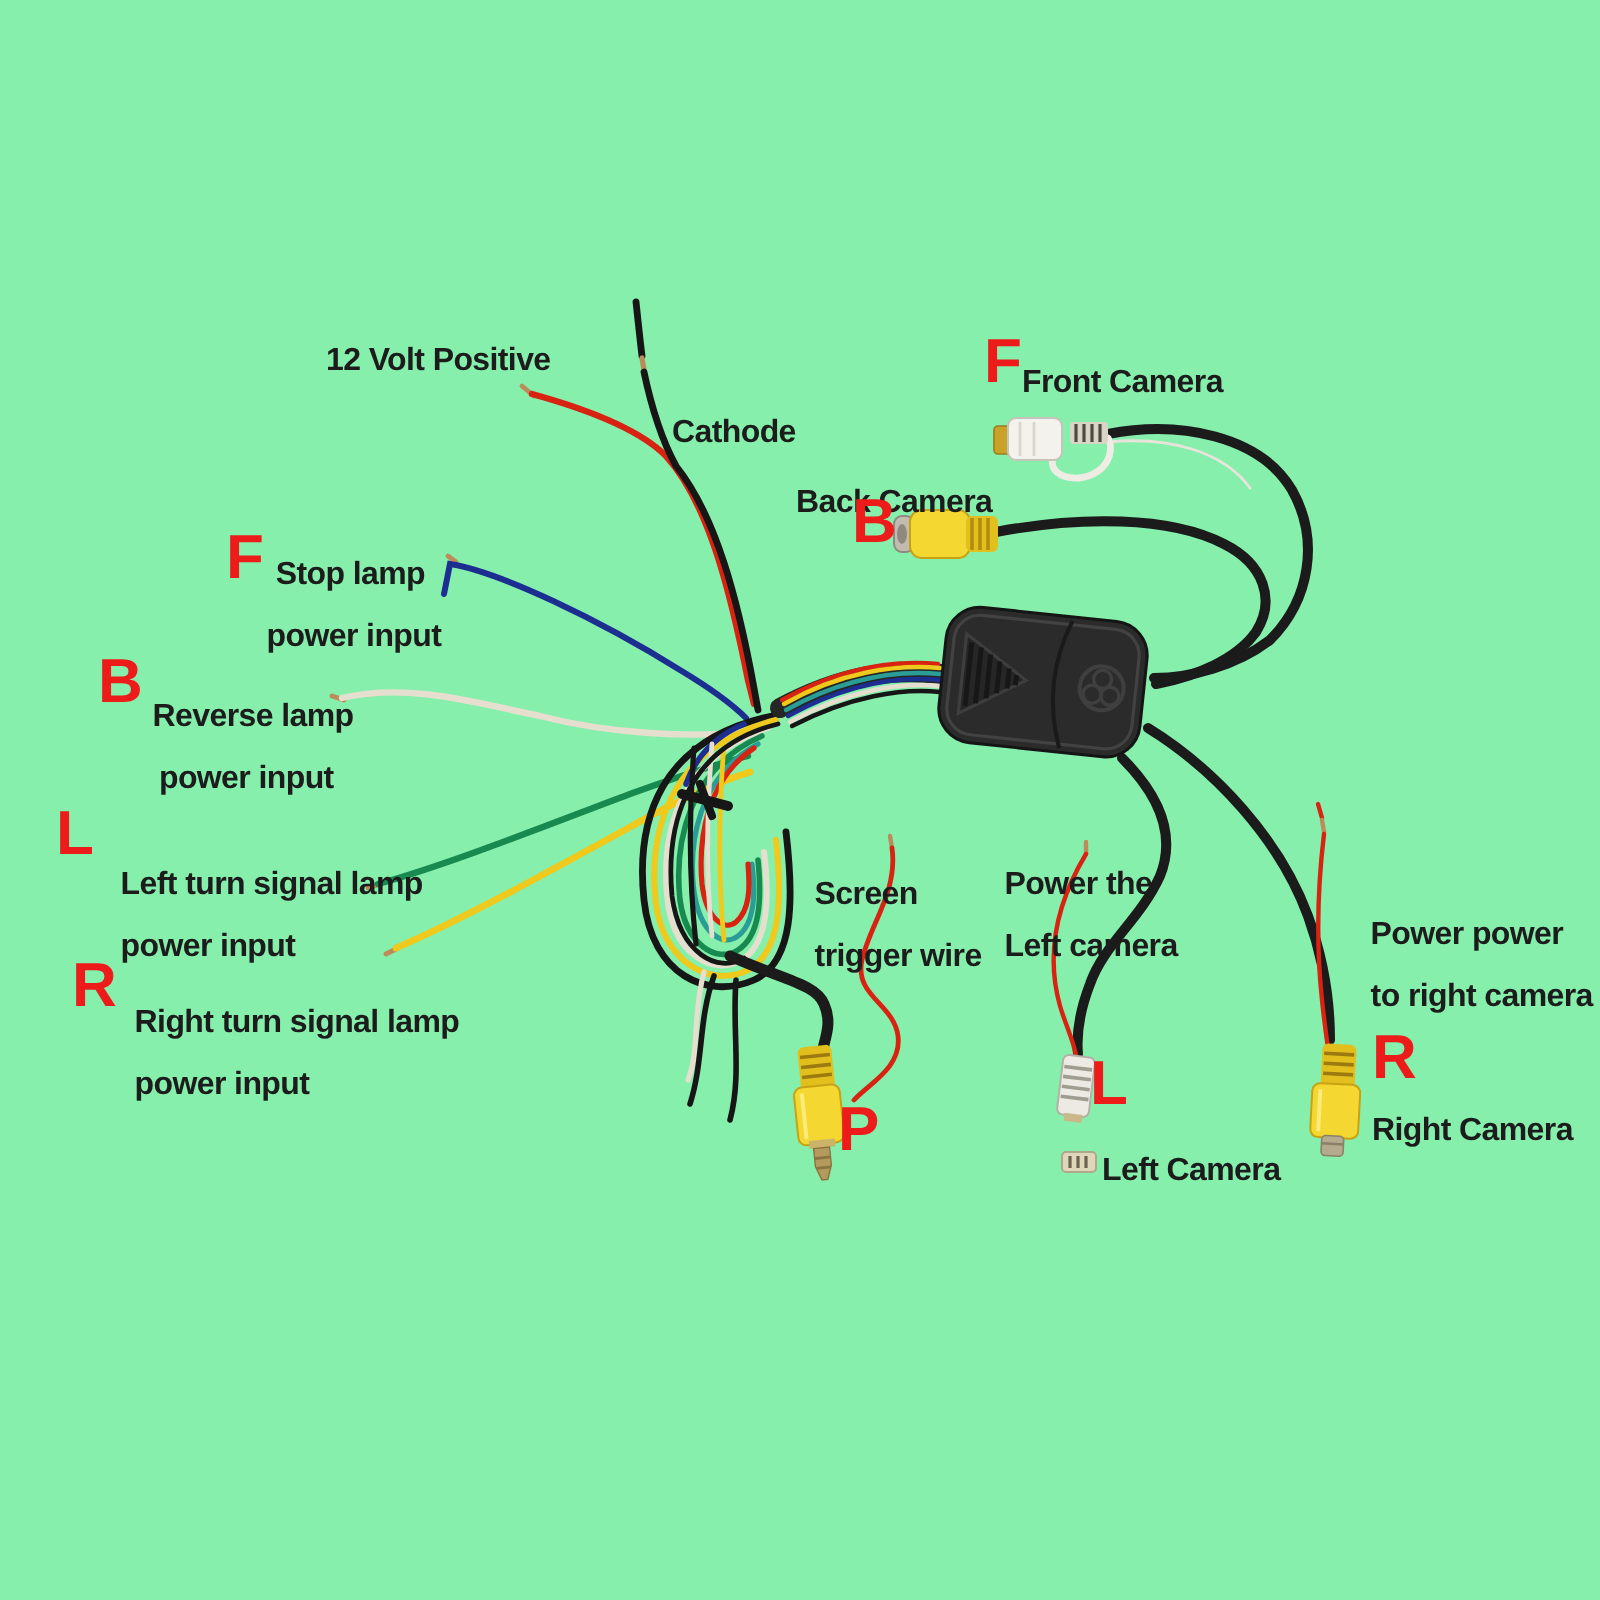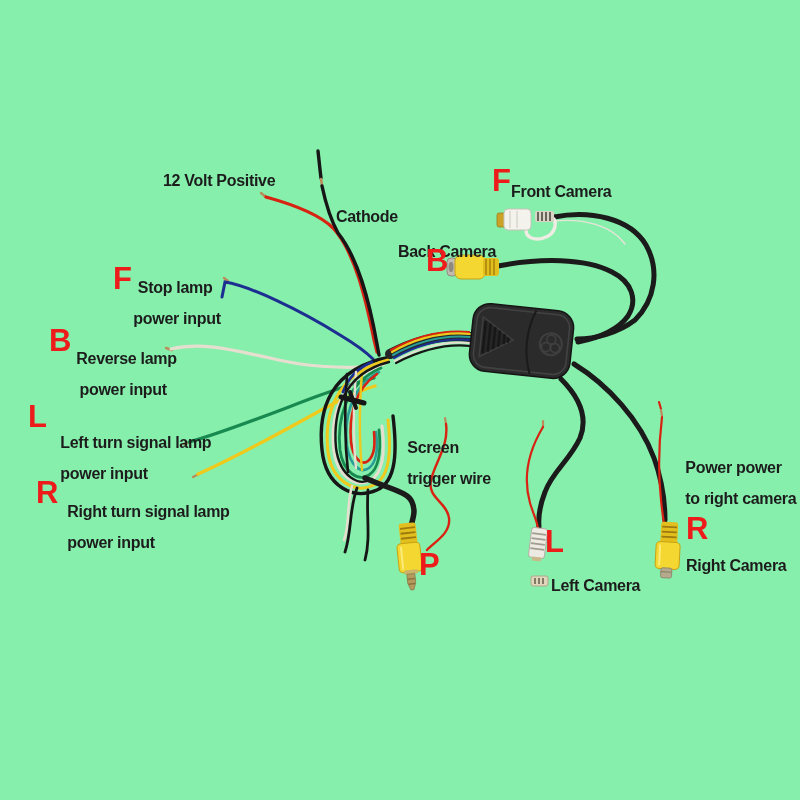--- a/index.html
+++ b/index.html
@@ -233,20 +233,24 @@
 <div class="t" style="left: 59px; top: 488px; color: rgb(28, 28, 28);">
   <span>Right turn signal lamp</span><br>
   <span>power input</span>
 </div>
 
 <div class="t" style="left: 399px; top: 424px; color: rgb(28, 28, 28);">
   <span>Screen</span><br>
   <span>trigger wire</span>
 </div>
 
+<div class="t" style="left: 494px; top: 419px; color: rgb(28, 28, 28);">
+  <span>Power the</span><br>
+  <span>Left camera</span>
+</div>
 
 <div class="t" style="left: 677px; top: 444px; color: rgb(28, 28, 28);">
   <span>Power power</span><br>
   <span>to right camera</span>
 </div>
 
 <div class="big" style="left: 419px; top: 552px; color: rgb(238, 27, 27);">P</div>
 
 <div class="big" style="left: 545px; top: 529px; color: rgb(238, 27, 27);">L</div>
 <div class="t" style="left: 551px; top: 578px; color: rgb(28, 28, 28);">Left Camera</div>

